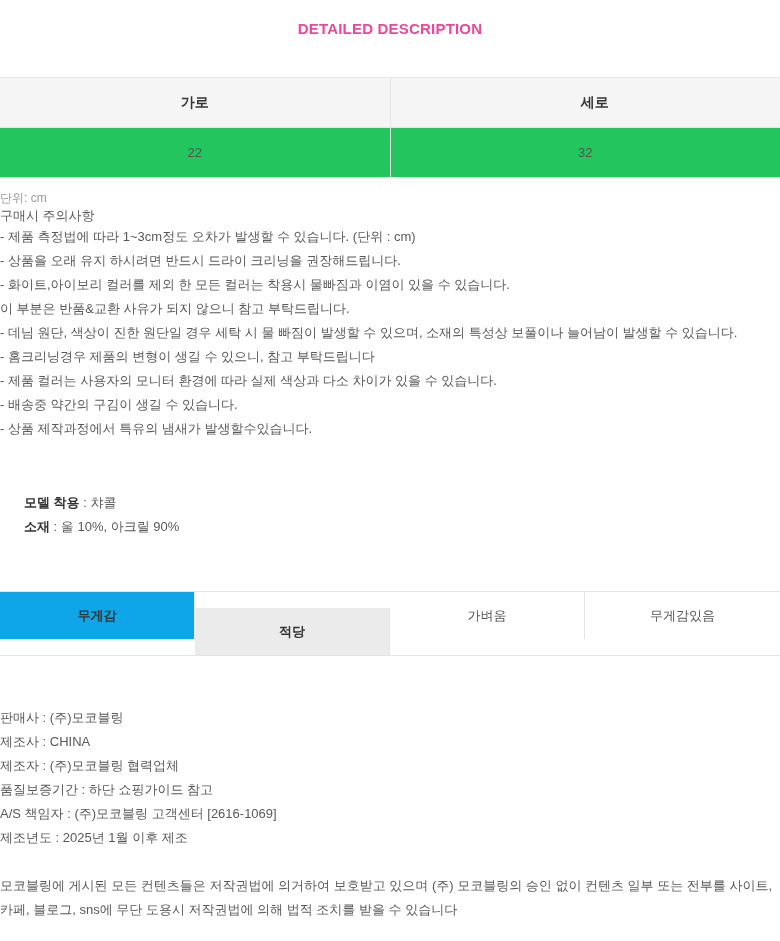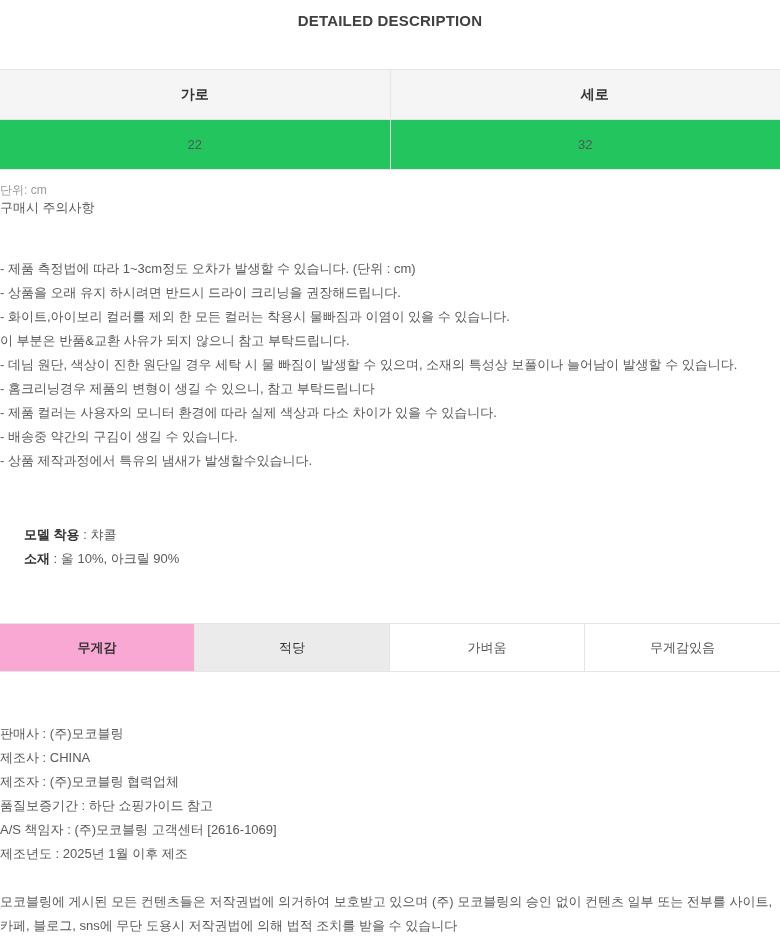--- a/index.html
+++ b/index.html
@@ -8,25 +8,25 @@
     background: #ffffff;
     font-family: "Liberation Sans", "DejaVu Sans", sans-serif;
     color: #595959;
   }
   .page {
     width: 780px;
     min-height: 941px;
     background: #ffffff;
   }
   .title {
-    padding-top: 12px;
+    padding-top: 20px;
     text-align: center;
     font-size: 15px;
     font-weight: 700;
-    color: #404040;
+    color: #ec4899;
     letter-spacing: 0.2px;
   }
   
   table.size-table {
     width: 100%;
     margin-top: 40px;
     border-collapse: collapse;
     table-layout: fixed;
   }
   table.size-table th {
@@ -55,21 +55,20 @@
   .unit-note {
     margin-top: 12px;
     font-size: 12px;
     color: #9a9a9a;
   }
   .notice-heading {
     font-size: 13px;
     color: #595959;
   }
   .notice-lines {
-    margin-top: 40px;
   }
   .notice-lines p {
     font-size: 13px;
     line-height: 24px;
     color: #595959;
   }
   .model-info {
     margin-top: 50px;
   }
   .model-info p {
@@ -96,28 +95,29 @@
     display: flex;
     align-items: center;
     justify-content: center;
     font-size: 13px;
     color: #555555;
     background: #ffffff;
     border-right: 1px solid #e5e5e5;
   }
   .weight-cell:last-child { border-right: none; }
   .weight-cell.category {
-    background: #f9a8d4;
+    background: #0ea5e9;
     font-weight: 700;
     color: #333333;
   }
   .weight-cell.selected {
     background: #ebebeb;
-    font-weight: 400;
+    font-weight: 700;
     color: #333333;
+    margin-top: 16px;
   }
   .seller-info {
     margin-top: 50px;
   }
   .seller-info p {
     font-size: 13px;
     line-height: 24px;
     color: #595959;
   }
   .copyright {

